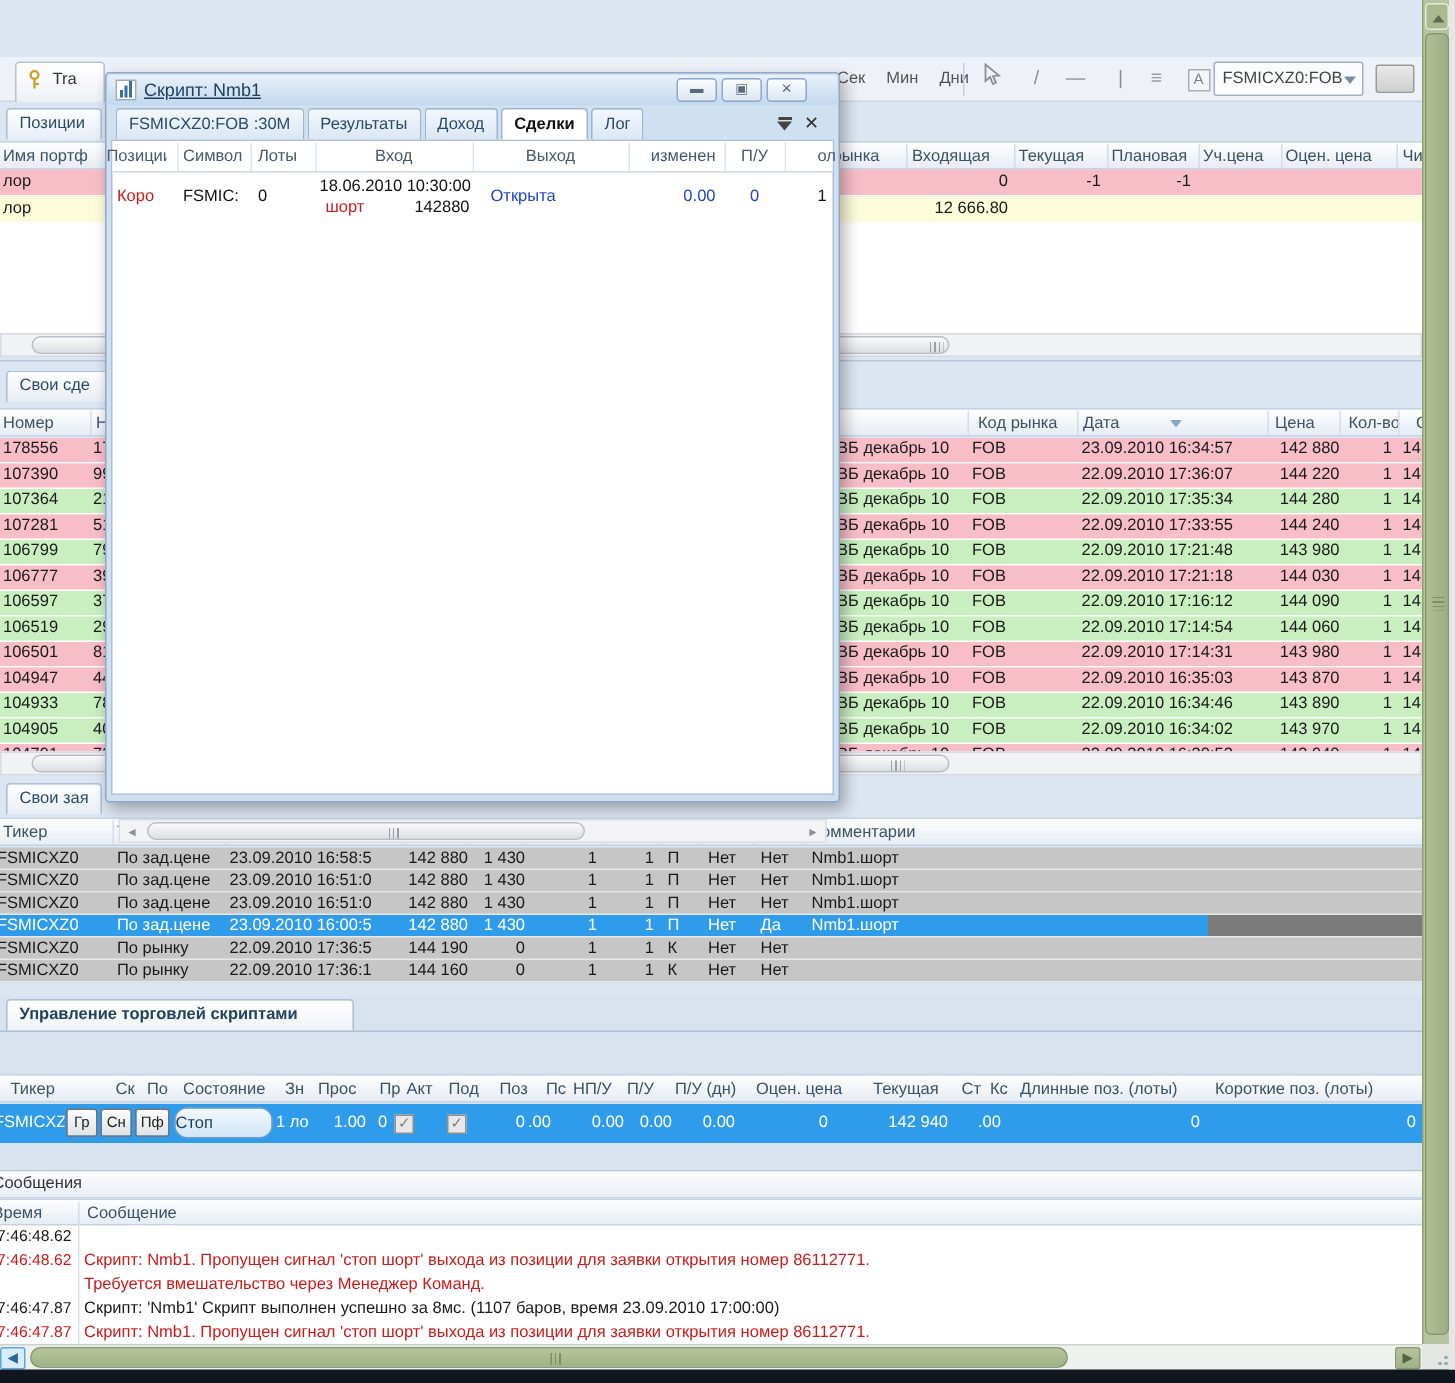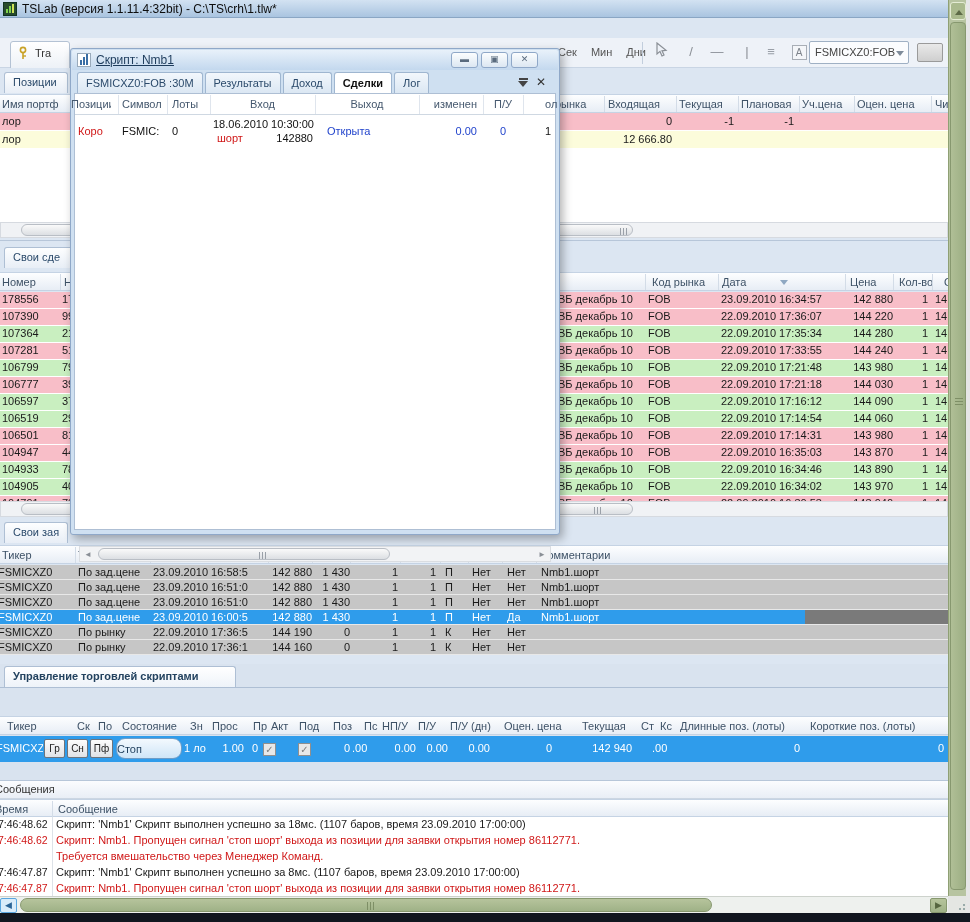--- a/index.html
+++ b/index.html
@@ -193,28 +193,20 @@
   #dlg-hscroll { position:absolute; left:4px; top:452px; width:472px; height:16px; background:#f2f3f5; border:1px solid #dadde1; }
   .dlg-harr { position:absolute; top:3px; font-size:8px; color:#8a8f96; }
   #dlg-hscroll .hthumb { left:18px; width:292px; }
   #dlg-hscroll .grip3 { left:160px; }
 </style>
 </head>
 <body>
 
 <div id="screen">
 
-  <div id="titlebar" class="abs">
-    <div id="app-icon" class="abs">
-        <i class="b1"></i>
-        <i class="b2"></i>
-        <i class="b3"></i>
-      </div>
-    <div id="title-text" class="abs">TSLab (версия 1.1.11.4:32bit) - C:\TS\crh\1.tlw*</div>
-  </div>
 
 
   <div id="toolbar" class="abs">
     <div id="connect-btn" class="abs">
       <svg width="12" height="14" viewBox="0 0 12 14">
           <circle cx="6" cy="4" r="2.6" fill="none" stroke="#c9a227" stroke-width="1.6"></circle>
           <line x1="6" y1="6.5" x2="6" y2="13" stroke="#c9a227" stroke-width="1.6"></line>
           <line x1="6" y1="10" x2="9" y2="10" stroke="#c9a227" stroke-width="1.4"></line>
         </svg>
       <span class="lbl">Tra</span>
@@ -607,21 +599,20 @@
     <div id="ms-hdr" class="thdr">
       <span style="left:-5px">Время</span>
       <span style="left:58px">Сообщение</span>
       <i class="vsep" style="left:52px"></i>
     </div>
     <div id="ms-vline"></div>
     <div id="ms-rows">
 
     <div class="ms-row">
         <span class="msc-time">7:46:48.62</span>
-        <span class="msc-text">Скрипт: 'Nmb1' Скрипт выполнен успешно за 18мс. (1107 баров, время 23.09.2010 17:00:00)</span>
       </div>
         <div class="ms-row red">
         <span class="msc-time">7:46:48.62</span>
         <span class="msc-text">Скрипт: Nmb1. Пропущен сигнал 'стоп шорт' выхода из позиции для заявки открытия номер 86112771.</span>
       </div>
         <div class="ms-row red">
         <span class="msc-time"></span>
         <span class="msc-text">Требуется вмешательство через Менеджер Команд.</span>
       </div>
         <div class="ms-row">

